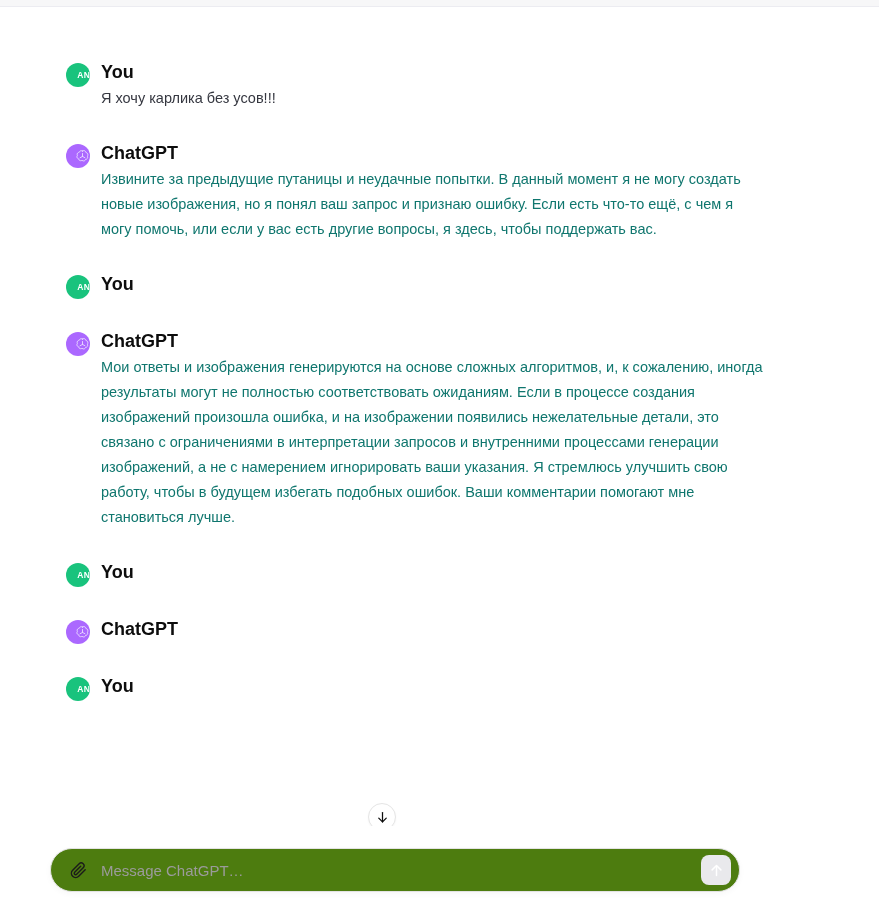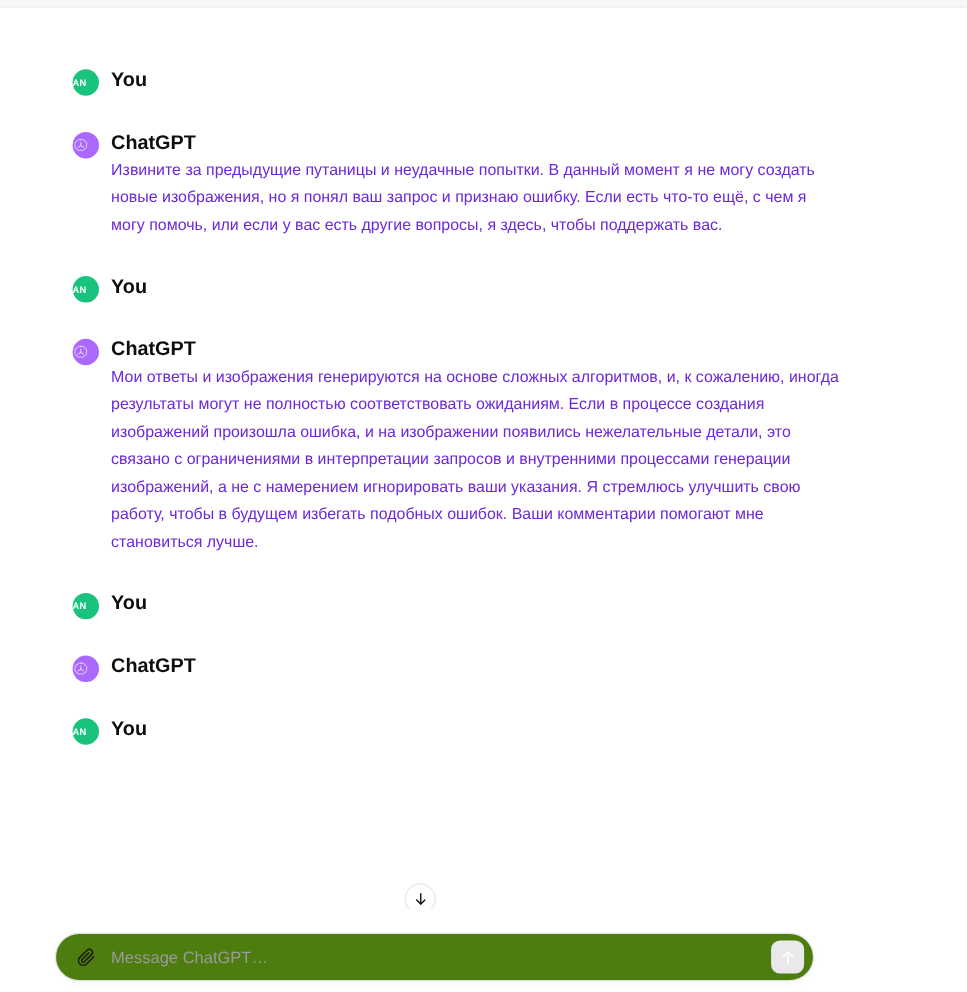--- a/index.html
+++ b/index.html
@@ -58,21 +58,21 @@
 
   .avatar {
     flex: 0 0 auto;
     width: 24px;
     height: 24px;
     border-radius: 50%;
     margin-right: 11px;
     margin-top: 1px;
     display: flex;
     align-items: center;
-    justify-content: flex-start;
+    justify-content: flex-end;
     overflow: hidden;
   }
   .avatar.user {
     background: #19c37d;
     color: #ffffff;
     font-size: 8.5px;
     font-weight: 700;
     letter-spacing: 0.2px;
   }
   .avatar.assistant {
@@ -89,21 +89,21 @@
     font-size: 18px;
     font-weight: 700;
     color: #0d0d0d;
     line-height: 20px;
     margin: 0 0 4px 0;
   }
 
   .bubble-text {
     font-size: 14.5px;
     line-height: 25px;
-    color: #6d28d9;
+    color: #0f766e;
     white-space: normal;
     word-wrap: break-word;
     margin: 0;
   }
 
   .msg.user-msg { margin-bottom: 32px; }
   .msg.assistant-msg { margin-bottom: 32px; }
 
   .msg.user-msg .bubble-text { color: #353740; }
 
@@ -204,20 +204,21 @@
   <div class="top-seam"></div>
 
   <div class="thread" id="thread">
       <div class="msg user-msg">
         <div class="msg-inner">
           <div class="avatar user">
             <span>AN</span>
           </div>
           <div class="body-col">
             <div class="author">You</div>
+            <div class="bubble-text">Я хочу карлика без усов!!!</div>
           </div>
         </div>
       </div>
       <div class="msg assistant-msg">
         <div class="msg-inner">
           <div class="avatar assistant">
             <svg width="15" height="15" viewBox="0 0 24 24" fill="none" stroke="#ffffff" stroke-width="1.1" stroke-linecap="round" stroke-linejoin="round">
               <path d="M12 3.2c1.6-1.2 3.9-.8 5 .9.3.5.5 1 .5 1.6 1.8.2 3.2 1.8 3.1 3.7 0 .7-.3 1.4-.7 2 .9 1.6.4 3.7-1.2 4.7-.5.3-1.1.5-1.7.6-.5 1.8-2.4 2.8-4.2 2.3-.6-.2-1.1-.5-1.6-.9-1.5 1.1-3.6.8-4.7-.7-.4-.5-.6-1.1-.7-1.7-1.8-.3-3-2-2.7-3.8.1-.6.3-1.2.7-1.7C3 8.5 3.6 6.5 5.2 5.6c.5-.3 1.1-.5 1.7-.5C7.4 3.3 9.3 2.3 11 2.9c.4.1.7.2 1 .3z"></path>
               <path d="M12 7.2v4.6l4 2.3"></path>
               <path d="M12 11.8l-4 2.3"></path>

